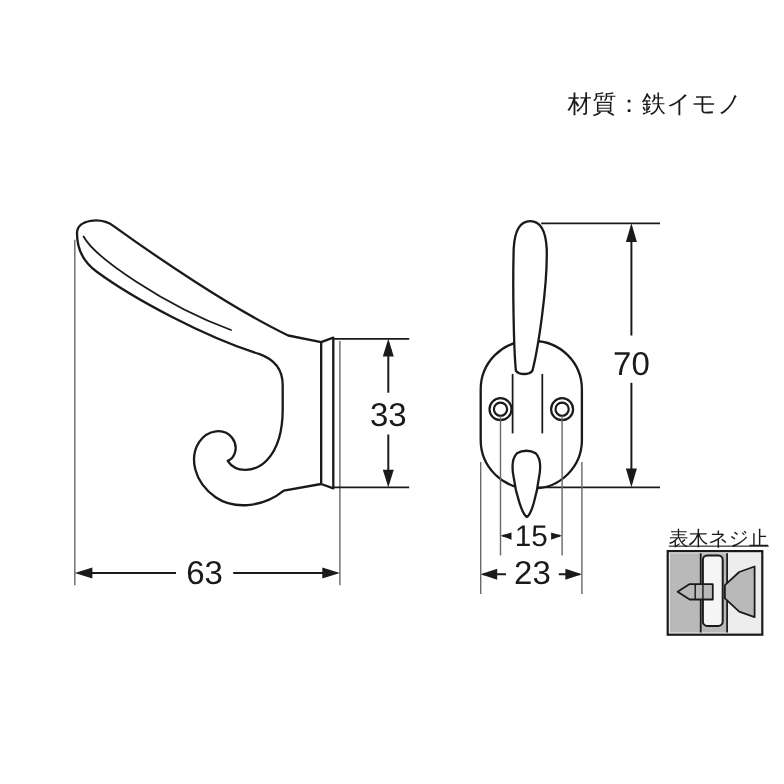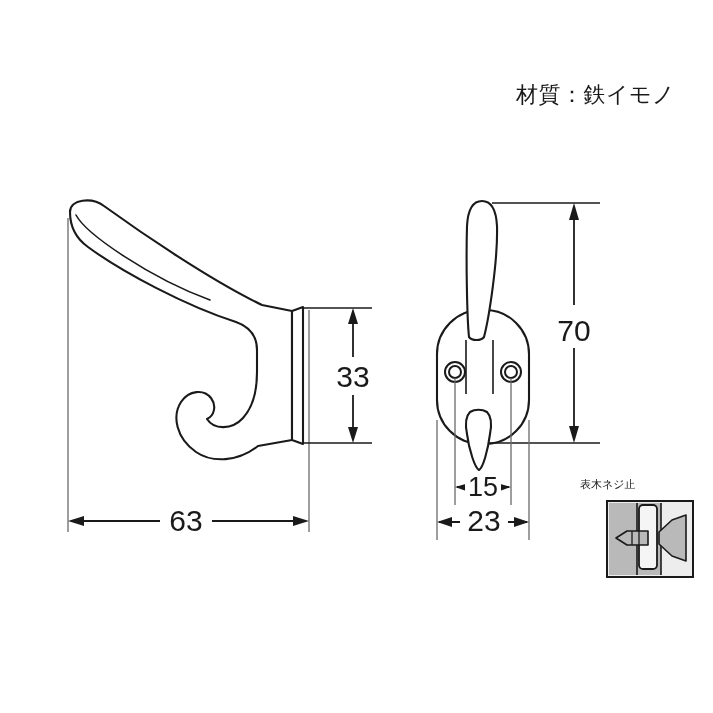--- a/index.html
+++ b/index.html
@@ -32,26 +32,27 @@
     line-height: 1.55;
   }
   .spec-line {
     font-size: 22px;
     color: #1a1a1a;
     white-space: nowrap;
     letter-spacing: 0.5px;
   }
   .detail-caption {
     position: absolute;
-    left: 580px;
+    left: 608px;
     top: 477px;
-    font-size: 11px;
+    font-size: 18px;
     color: #1a1a1a;
     white-space: nowrap;
     letter-spacing: 0px;
+    text-decoration: underline;
   }
   text.dim {
     font-family: "Liberation Sans", "DejaVu Sans", sans-serif;
     fill: #1a1a1a;
   }
 </style>
 </head>
 <body>
 
 <div id="sheet">

